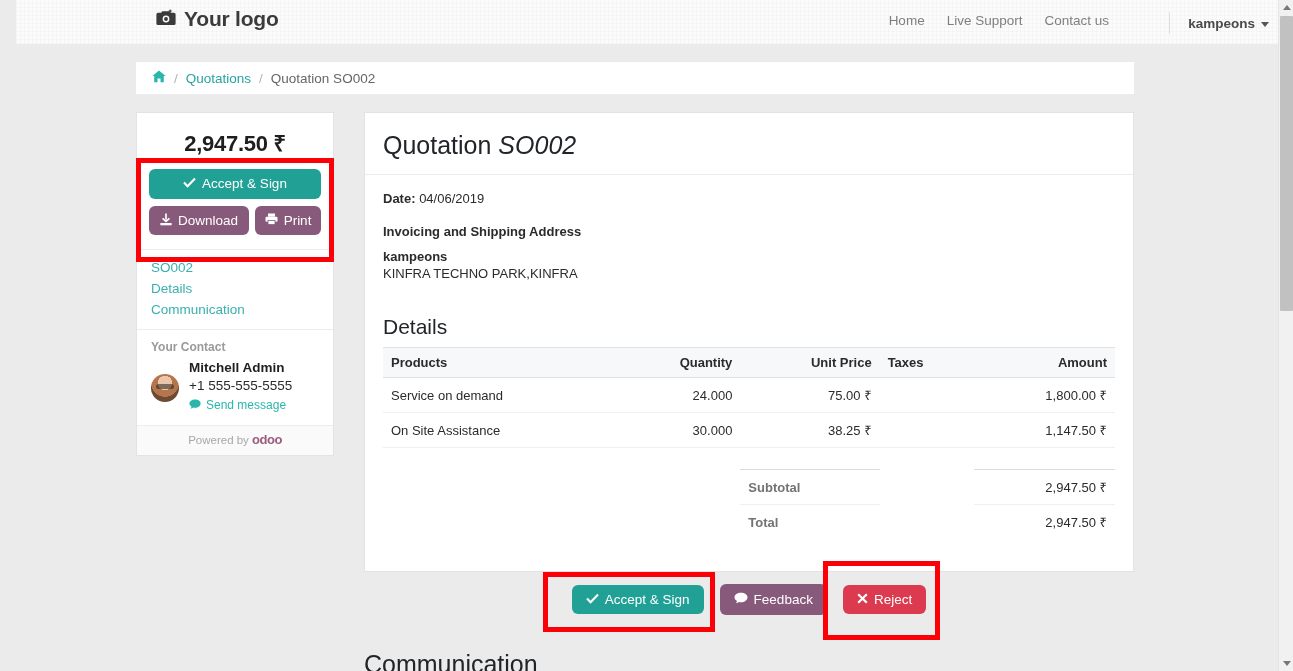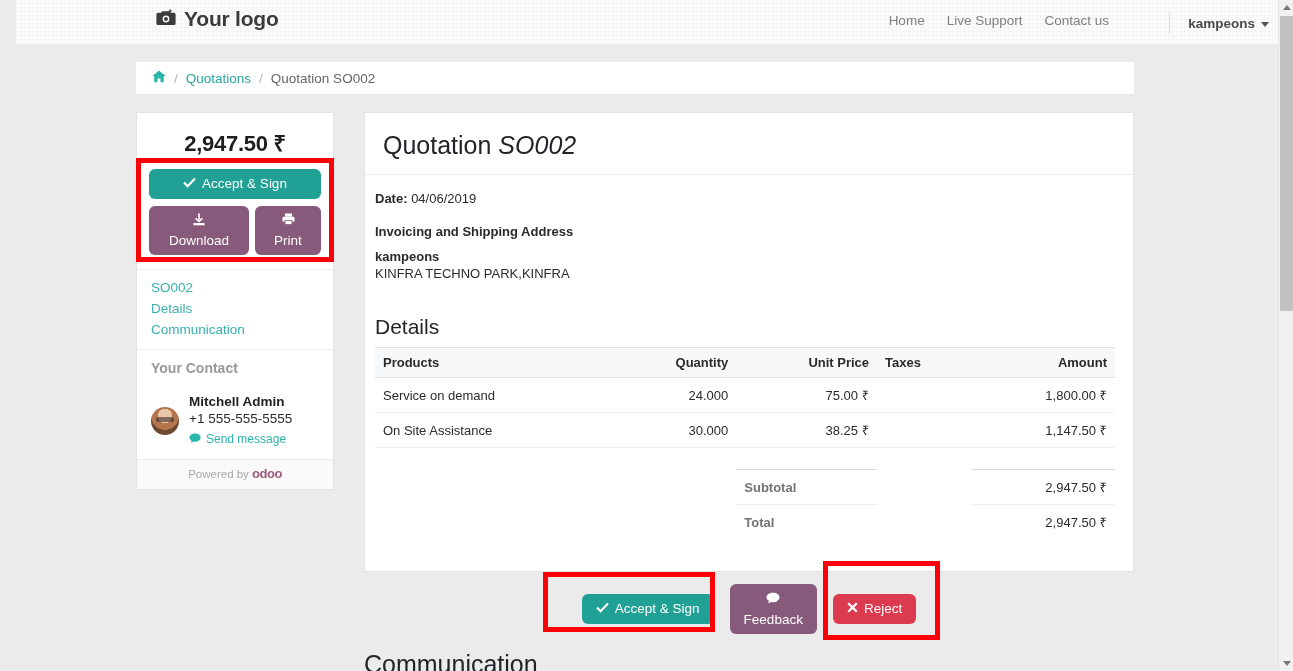--- a/index.html
+++ b/index.html
@@ -86,39 +86,39 @@
   .btn {
     display: inline-flex; align-items: center; justify-content: center;
     gap: 6px;
     border: none; border-radius: 6px;
     color: #fff; font-size: 13.5px;
     font-family: "Liberation Sans", sans-serif;
     cursor: pointer; padding: 7px 10px;
     line-height: 1;
   }
   .btn-teal   { background: #21a196; }
-  .btn-purple { background: #875a7b; flex-direction: column; }
+  .btn-purple { background: #875a7b; }
   .btn-red    { background: #dc3a4f; }
   .btn-accept-side { width: 100%; margin-bottom: 7px; padding: 8px 10px; }
   .btn-row { display: flex; gap: 6px; }
   .btn-dl { flex: 1 1 auto; }
   .btn-pr { width: 66px; }
   .sidelinks {
     border-top: 1px solid #ededed;
     padding: 10px 14px 12px 14px;
     display: flex; flex-direction: column; gap: 6px;
   }
   .sidelinks a {
     color: #39b0b0; font-size: 13.5px; text-decoration: none;
   }
   .contactsec {
     border-top: 1px solid #ededed;
     padding: 10px 14px 12px 14px;
   }
-  .contact-label { font-size: 14px; color: #9a9a9a; font-weight: bold; margin-bottom: 18px; }
+  .contact-label { font-size: 12px; color: #9a9a9a; font-weight: bold; margin-bottom: 6px; }
   .contact-row { display: flex; gap: 10px; align-items: center; }
   .avatar {
     width: 28px; height: 28px; border-radius: 50%;
     background: radial-gradient(circle at 50% 32%, #e8c6a7 0 30%, #b5764d 31% 58%, #6d4a33 59% 100%);
     flex: 0 0 auto; margin-top: 2px;
     position: relative; overflow: hidden;
   }
   .avatar::after{
     content:""; position:absolute; left:5px; top:10px; width:18px; height:5px;
     border-radius:3px; background:rgba(40,30,25,.55);
@@ -139,21 +139,21 @@
     position: absolute; left: 364px; top: 112px;
     width: 770px; height: 460px;
     background: #fff;
     border: 1px solid #e3e3e3;
   }
   .main-title {
     font-size: 25px; color: #212529; padding: 18px 18px 14px 18px;
     border-bottom: 1px solid #ececec;
   }
   .main-title em { font-style: italic; }
-  .main-body { padding: 16px 18px 0 10px; }
+  .main-body { padding: 16px 18px 0 18px; }
   .dateline { font-size: 13px; color: #2b2b2b; margin-bottom: 18px; }
   .dateline b { font-weight: bold; }
   .addr-head { font-size: 13px; font-weight: bold; color: #2b2b2b; margin-bottom: 10px; }
   .addr-name { font-size: 13px; font-weight: bold; color: #2b2b2b; }
   .addr-line { font-size: 13px; color: #2b2b2b; margin-top: 2px; }
   h2.details-h { font-size: 21px; font-weight: normal; color: #212529; margin: 34px 0 8px 0; }
   table.det { width: 100%; border-collapse: collapse; font-size: 13px; }
   table.det thead th {
     background: #f7f8f9; font-weight: bold; color: #2b2b2b;
     padding: 7px 8px; border-bottom: 1px solid #dfe2e5; border-top: 1px solid #dfe2e5;

